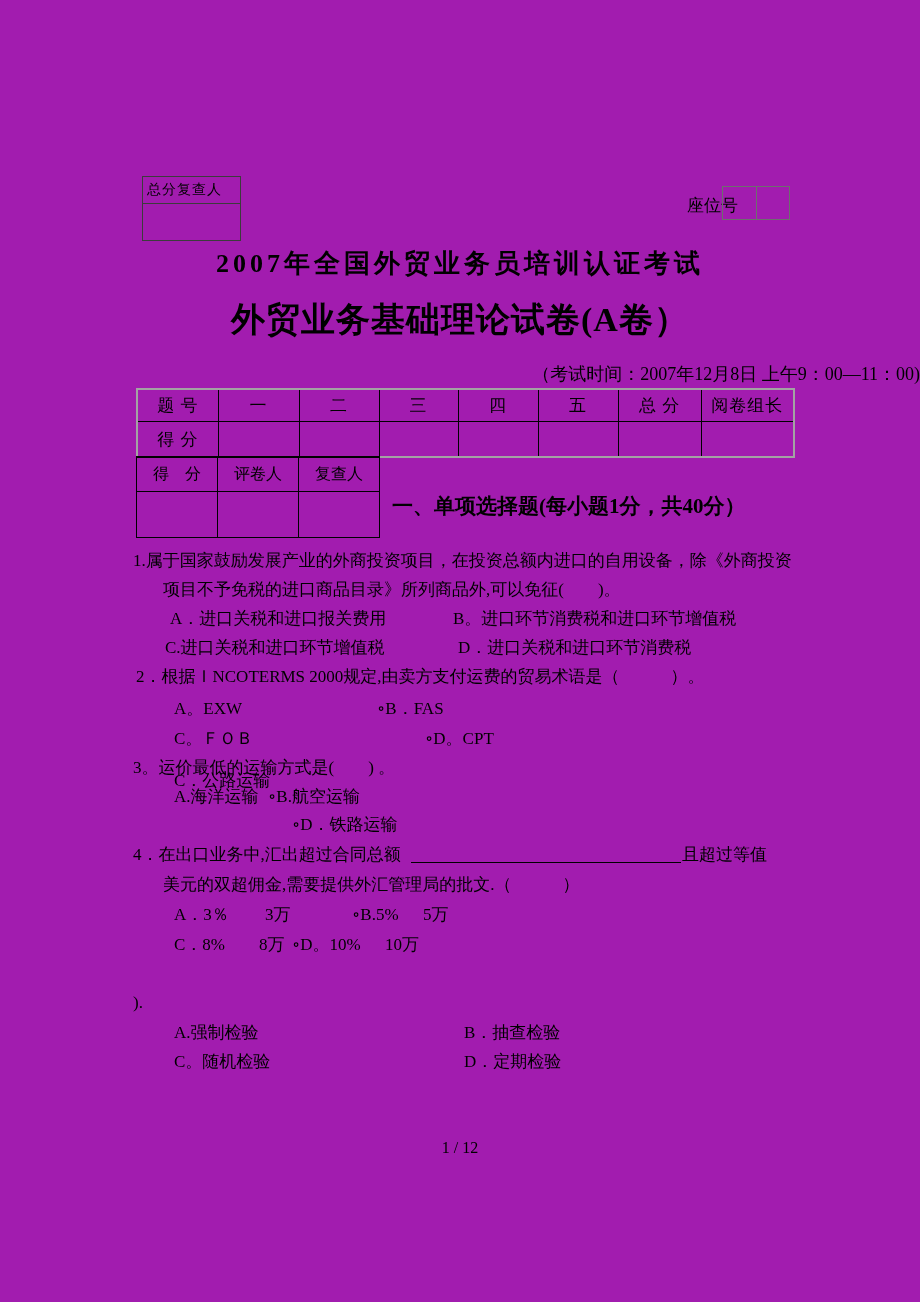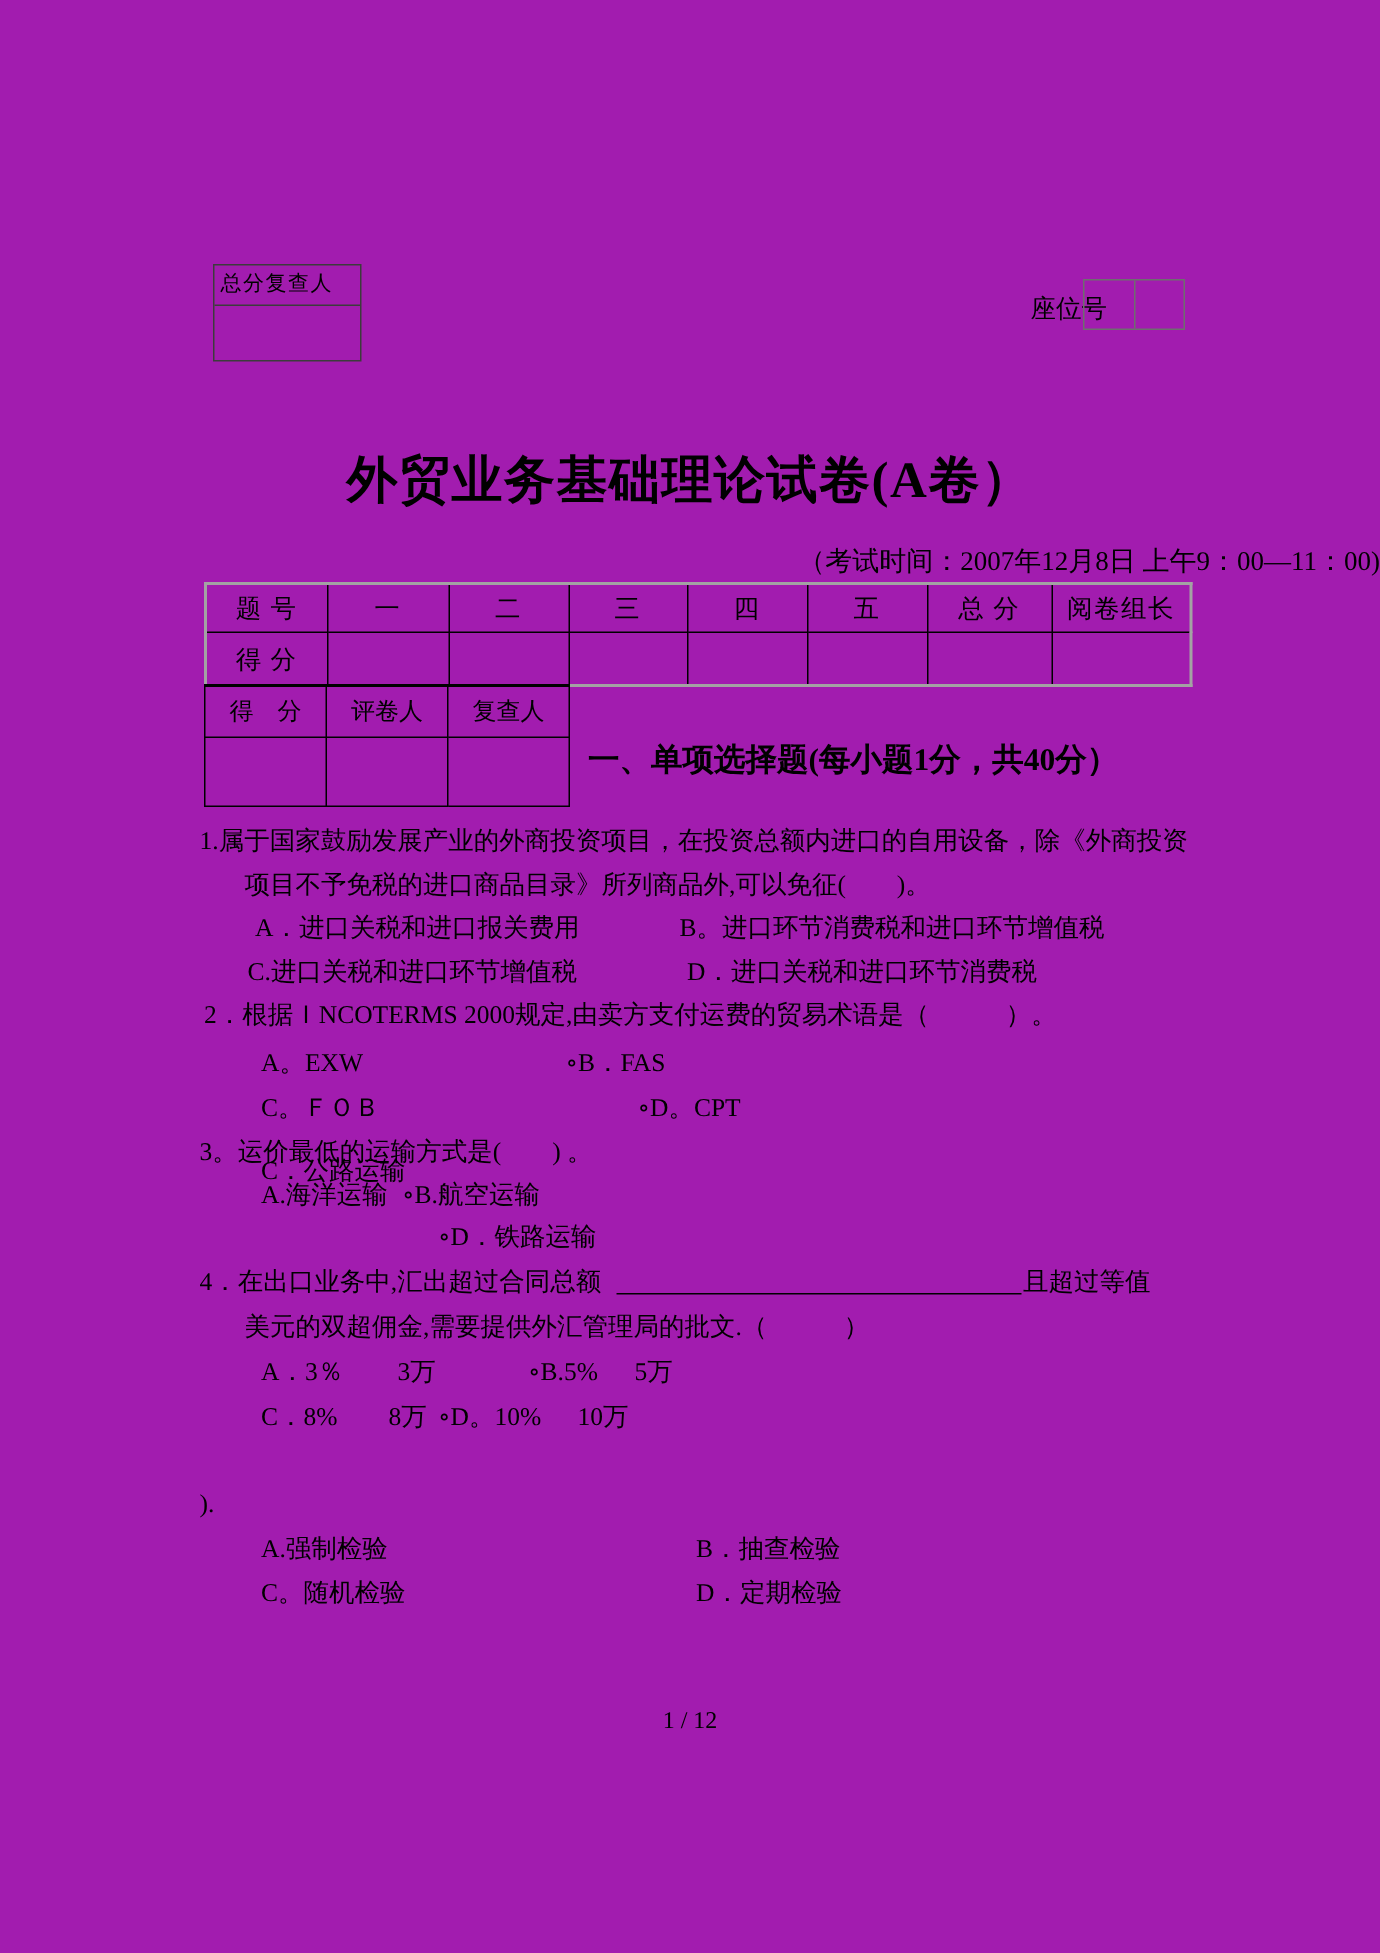--- a/index.html
+++ b/index.html
@@ -48,20 +48,21 @@
     <div class="rb-header">总分复查人</div>
     <div class="rb-cell"></div>
   </div>
 
   <div class="seat-label">座位号</div>
   <div class="seat-box">
     <div class="seat-cell"></div>
     <div class="seat-cell"></div>
   </div>
 
+  <div class="exam-title">2007年全国外贸业务员培训认证考试</div>
   <div class="paper-title">外贸业务基础理论试卷(A卷）</div>
   <div class="exam-time">（考试时间：2007年12月8日 上午9：00—11：00)</div>
 
   <table class="score-table">
     <colgroup>
         <col style="width:81px">
         <col style="width:81px">
         <col style="width:80px">
         <col style="width:79px">
         <col style="width:80px">

